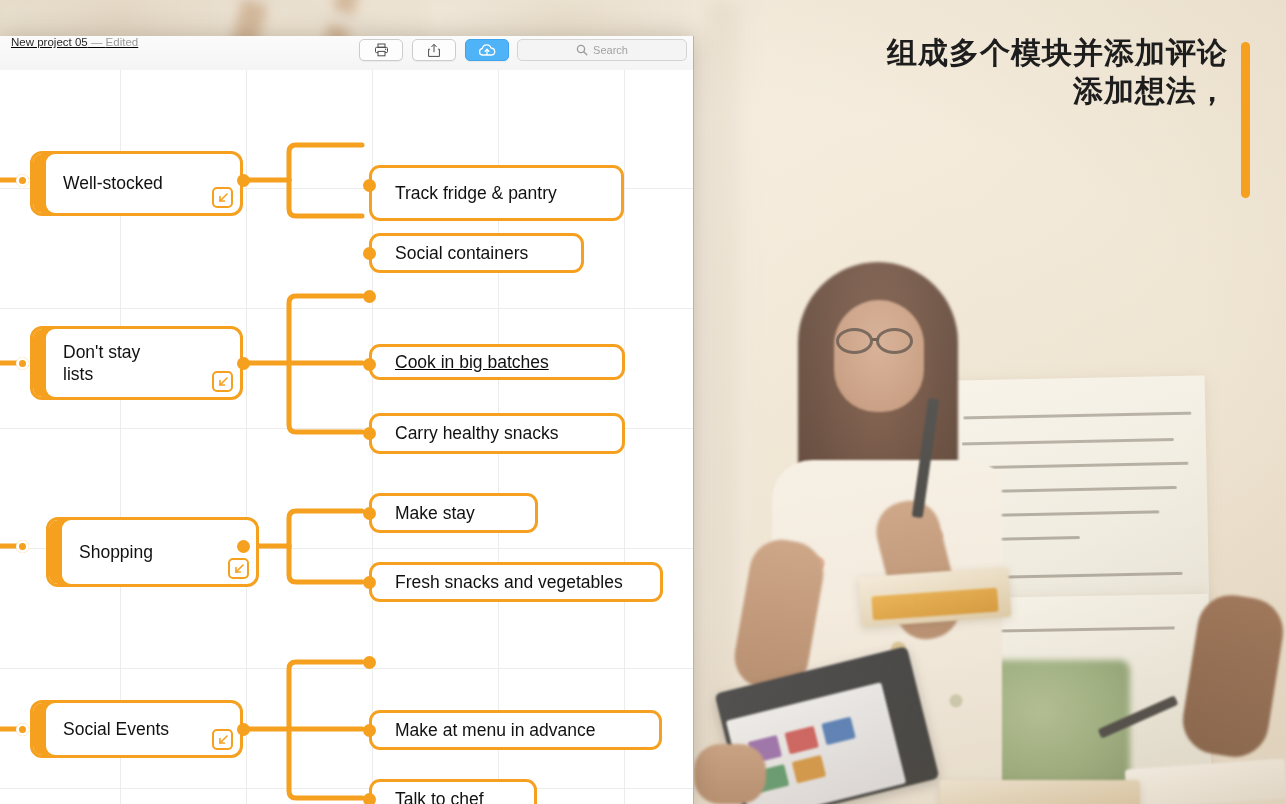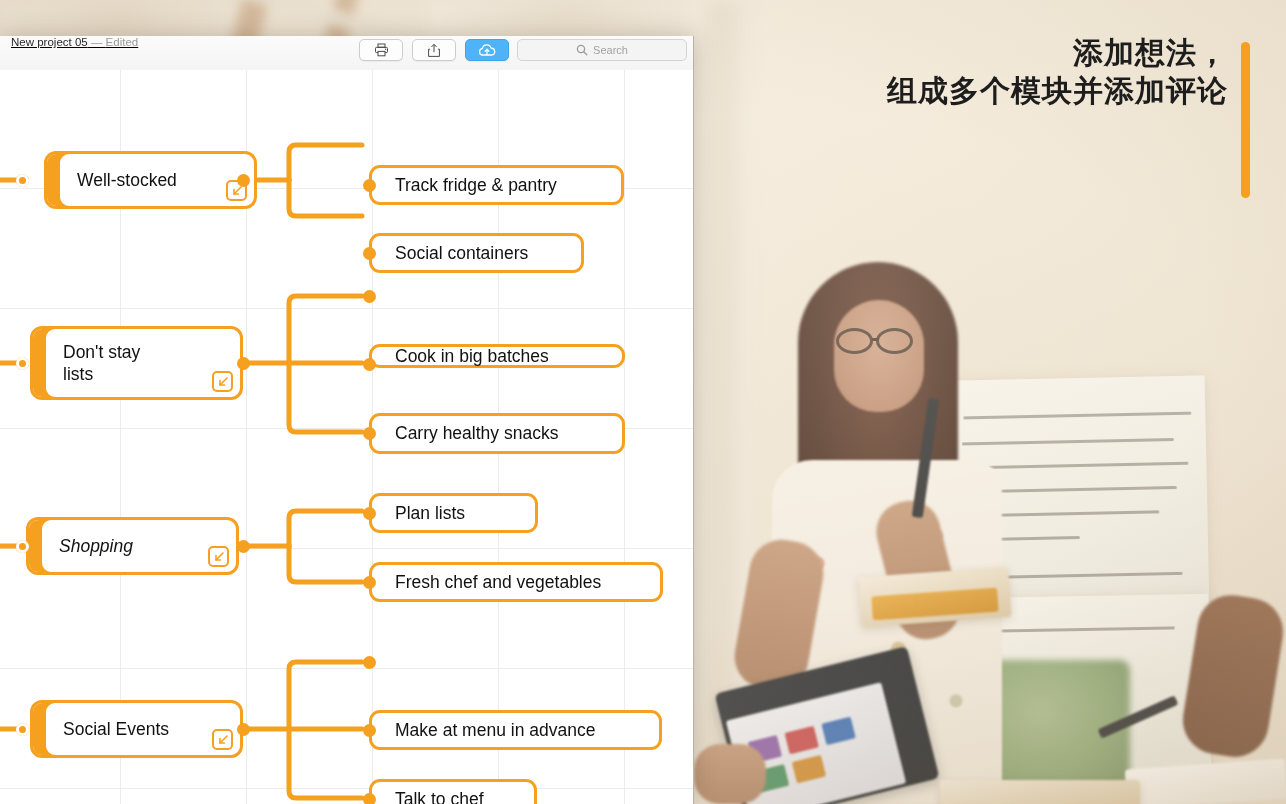--- a/index.html
+++ b/index.html
@@ -287,22 +287,22 @@
   <div class="ph marker" style="left:1096px;top:712px;width:84px;height:10px;transform:rotate(-24deg);"></div>
   <div class="ph notebook" style="left:1126px;top:764px;width:160px;height:40px;transform:rotate(-4deg);border-radius:4px;"></div>
   <div class="ph book" style="left:940px;top:780px;width:200px;height:28px;border-radius:4px;"></div>
 
   <div class="warmth"></div>
   <div class="vignette"></div>
 </div>
 
 <div id="cn-overlay">
   <div id="cn-bar"></div>
+  <div id="cn-sub2">组成多个模块并添加评论</div>
   <div id="cn-sub1">添加想法，</div>
-  <div id="cn-sub2">组成多个模块并添加评论</div>
 </div>
 
 <div id="app-window">
 
   <div id="titlebar">
     <div id="doc-title"><span>New project 05</span><span class="edited"> — </span><span class="edited">Edited</span></div>
 
     <div id="tb-buttons">
       <div class="tb-btn">
         <svg width="15" height="14" viewBox="0 0 15 14">
@@ -360,33 +360,33 @@
         <path d="M289 476 V448 Q289 441 296 441 H362"></path>
         <path d="M289 476 V505 Q289 512 296 512 H362"></path>
 
         <path d="M243 659 H289"></path>
         <path d="M289 659 V599 Q289 592 296 592 H362"></path>
         <path d="M289 659 H362"></path>
         <path d="M289 659 V721 Q289 728 296 728 H362"></path>
       </g>
     </svg>
 
-    <div class="node branch" style="left:30px;top:81px;width:213px;height:58px;margin-left:14px;">
+    <div class="node branch" style="left:30px;top:81px;width:213px;height:65px;">
       <span class="node-label">Well-stocked</span>
       <div class="collapse-btn">
         <svg width="12" height="12" viewBox="0 0 12 12">
           <path d="M10 2 L3 9" stroke="#f5a01e" stroke-width="1.6" stroke-linecap="round"></path>
           <path d="M3 4.6 V9 H7.4" fill="none" stroke="#f5a01e" stroke-width="1.6" stroke-linecap="round" stroke-linejoin="round"></path>
         </svg>
       </div>
     </div>
     <div class="dot hollow" style="left:16px;top:104px;"></div>
     <div class="dot" style="left:237px;top:104px;"></div>
 
-    <div class="node leaf" style="left:369px;top:95px;width:255px;height:40px;">
+    <div class="node leaf" style="left:369px;top:95px;width:255px;height:56px;">
       <span class="node-label">Track fridge &amp; pantry</span>
     </div>
     <div class="dot" style="left:363px;top:109px;"></div>
 
     <div class="node leaf" style="left:369px;top:163px;width:215px;height:40px;">
       <span class="node-label">Social containers</span>
     </div>
     <div class="dot" style="left:363px;top:177px;"></div>
 
     <div class="node branch" style="left:30px;top:256px;width:213px;height:74px;">
@@ -397,49 +397,49 @@
           <path d="M10 2 L3 9" stroke="#f5a01e" stroke-width="1.6" stroke-linecap="round"></path>
           <path d="M3 4.6 V9 H7.4" fill="none" stroke="#f5a01e" stroke-width="1.6" stroke-linecap="round" stroke-linejoin="round"></path>
         </svg>
       </div>
     </div>
     <div class="dot hollow" style="left:16px;top:287px;"></div>
     <div class="dot" style="left:237px;top:287px;"></div>
 
     <div class="dot" style="left:363px;top:220px;"></div>
 
-    <div class="node leaf" style="left:369px;top:274px;width:256px;height:24px;">
+    <div class="node leaf" style="left:369px;top:274px;width:256px;height:36px;text-decoration:underline;">
       <span class="node-label">Cook in big batches</span>
     </div>
     <div class="dot" style="left:363px;top:288px;"></div>
 
     <div class="node leaf" style="left:369px;top:343px;width:256px;height:41px;">
       <span class="node-label">Carry healthy snacks</span>
     </div>
     <div class="dot" style="left:363px;top:357px;"></div>
 
-    <div class="node branch" style="left:26px;top:447px;width:213px;height:58px;font-style:italic;">
+    <div class="node branch" style="left:46px;top:447px;width:213px;height:70px;">
       <span class="node-label">Shopping</span>
       <div class="collapse-btn">
         <svg width="12" height="12" viewBox="0 0 12 12">
           <path d="M10 2 L3 9" stroke="#f5a01e" stroke-width="1.6" stroke-linecap="round"></path>
           <path d="M3 4.6 V9 H7.4" fill="none" stroke="#f5a01e" stroke-width="1.6" stroke-linecap="round" stroke-linejoin="round"></path>
         </svg>
       </div>
     </div>
     <div class="dot hollow" style="left:16px;top:470px;"></div>
     <div class="dot" style="left:237px;top:470px;"></div>
 
     <div class="node leaf" style="left:369px;top:423px;width:169px;height:40px;">
-      <span class="node-label">Plan lists</span>
+      <span class="node-label">Make stay</span>
     </div>
     <div class="dot" style="left:363px;top:437px;"></div>
 
     <div class="node leaf" style="left:369px;top:492px;width:294px;height:40px;">
-      <span class="node-label">Fresh chef and vegetables</span>
+      <span class="node-label">Fresh snacks and vegetables</span>
     </div>
     <div class="dot" style="left:363px;top:506px;"></div>
 
     <div class="node branch" style="left:30px;top:630px;width:213px;height:58px;">
       <span class="node-label">Social Events</span>
       <div class="collapse-btn">
         <svg width="12" height="12" viewBox="0 0 12 12">
           <path d="M10 2 L3 9" stroke="#f5a01e" stroke-width="1.6" stroke-linecap="round"></path>
           <path d="M3 4.6 V9 H7.4" fill="none" stroke="#f5a01e" stroke-width="1.6" stroke-linecap="round" stroke-linejoin="round"></path>
         </svg>

